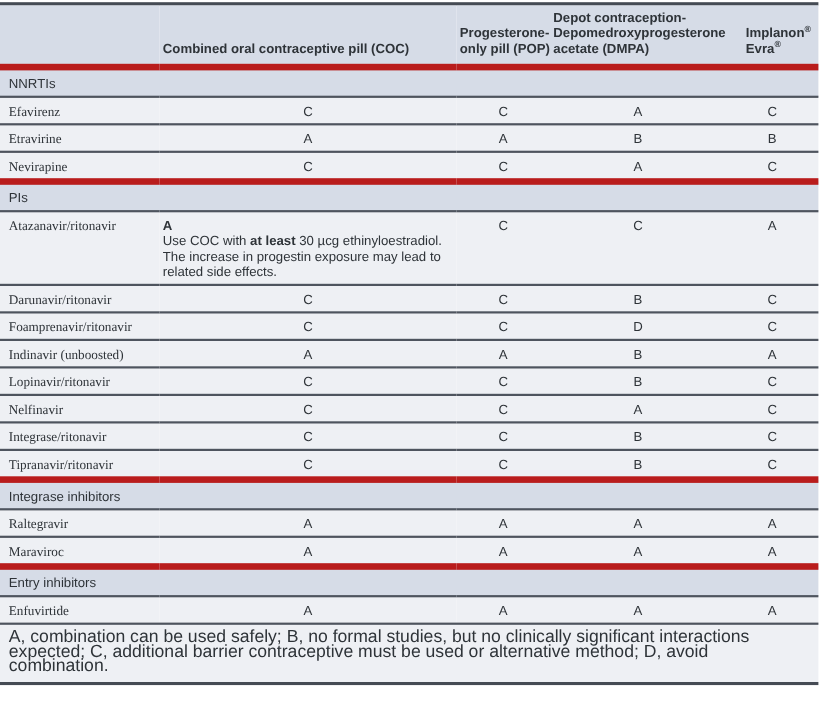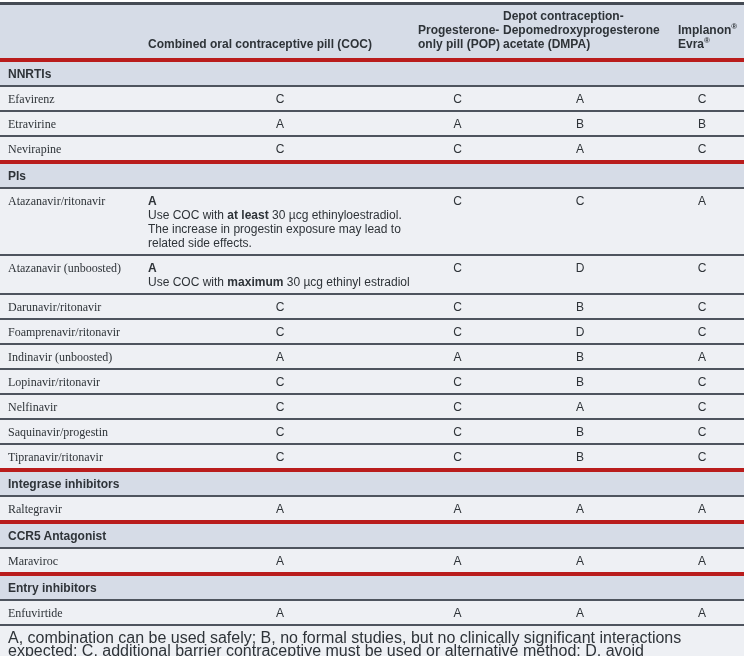--- a/index.html
+++ b/index.html
@@ -29,25 +29,25 @@
     line-height: 14px;
     padding: 4px 0 7px 3px;
     white-space: pre-line;
     overflow: visible;
     margin-top: 31px;
   }
   thead th.col-drug { padding-left: 8px; }
   thead th.col-implanon { padding-left: 18px; }
   tr.section td {
     background: #d6dce7;
-    font-weight: bold;
+    font-weight: normal;
     font-size: 12px;
     line-height: 14px;
     padding: 5px 8px 4px 8px;
-    border-top: 4px solid #b91c1c;
+    border-top: 6px solid #b91c1c;
   }
   tr.data td {
     background: #eef0f4;
     font-size: 12px;
     line-height: 14px;
     padding: 5px 0 4px 0;
     border-top: 2px solid #4e545e;
     vertical-align: top;
   }
   tr.data td.drug {
@@ -139,44 +139,34 @@
             <div class="grade">A</div>
             <div class="note">Use COC with <b>at least</b> 30 µcg ethinyloestradiol.
 The increase in progestin exposure may lead to
 related side effects.</div>
           </td>
           <td class="val">C</td>
           <td class="val">C</td>
           <td class="val">A</td>
         </tr>
         <tr class="data">
-          <td class="drug">Atazanavir (unboosted)</td>
-          <td class="note-cell">
-            <div class="grade">A</div>
-            <div class="note">Use COC with <b>maximum</b> 30 µcg ethinyl estradiol</div>
-          </td>
+          <td class="drug">Darunavir/ritonavir</td>
+          <td class="val">C</td>
+          <td class="val">C</td>
+          <td class="val">B</td>
+          <td class="val">C</td>
+        </tr>
+        <tr class="data">
+          <td class="drug">Foamprenavir/ritonavir</td>
+          <td class="val">C</td>
           <td class="val">C</td>
           <td class="val">D</td>
           <td class="val">C</td>
         </tr>
         <tr class="data">
-          <td class="drug">Darunavir/ritonavir</td>
-          <td class="val">C</td>
-          <td class="val">C</td>
-          <td class="val">B</td>
-          <td class="val">C</td>
-        </tr>
-        <tr class="data">
-          <td class="drug">Foamprenavir/ritonavir</td>
-          <td class="val">C</td>
-          <td class="val">C</td>
-          <td class="val">D</td>
-          <td class="val">C</td>
-        </tr>
-        <tr class="data">
           <td class="drug">Indinavir (unboosted)</td>
           <td class="val">A</td>
           <td class="val">A</td>
           <td class="val">B</td>
           <td class="val">A</td>
         </tr>
         <tr class="data">
           <td class="drug">Lopinavir/ritonavir</td>
           <td class="val">C</td>
           <td class="val">C</td>
@@ -184,21 +174,21 @@
           <td class="val">C</td>
         </tr>
         <tr class="data">
           <td class="drug">Nelfinavir</td>
           <td class="val">C</td>
           <td class="val">C</td>
           <td class="val">A</td>
           <td class="val">C</td>
         </tr>
         <tr class="data">
-          <td class="drug">Saquinavir/progestin</td>
+          <td class="drug">Integrase/ritonavir</td>
           <td class="val">C</td>
           <td class="val">C</td>
           <td class="val">B</td>
           <td class="val">C</td>
         </tr>
         <tr class="data">
           <td class="drug">Tipranavir/ritonavir</td>
           <td class="val">C</td>
           <td class="val">C</td>
           <td class="val">B</td>
@@ -206,23 +196,20 @@
         </tr>
         <tr class="section">
           <td colspan="5">Integrase inhibitors</td>
         </tr>
         <tr class="data">
           <td class="drug">Raltegravir</td>
           <td class="val">A</td>
           <td class="val">A</td>
           <td class="val">A</td>
           <td class="val">A</td>
-        </tr>
-        <tr class="section">
-          <td colspan="5">CCR5 Antagonist</td>
         </tr>
         <tr class="data">
           <td class="drug">Maraviroc</td>
           <td class="val">A</td>
           <td class="val">A</td>
           <td class="val">A</td>
           <td class="val">A</td>
         </tr>
         <tr class="section">
           <td colspan="5">Entry inhibitors</td>

